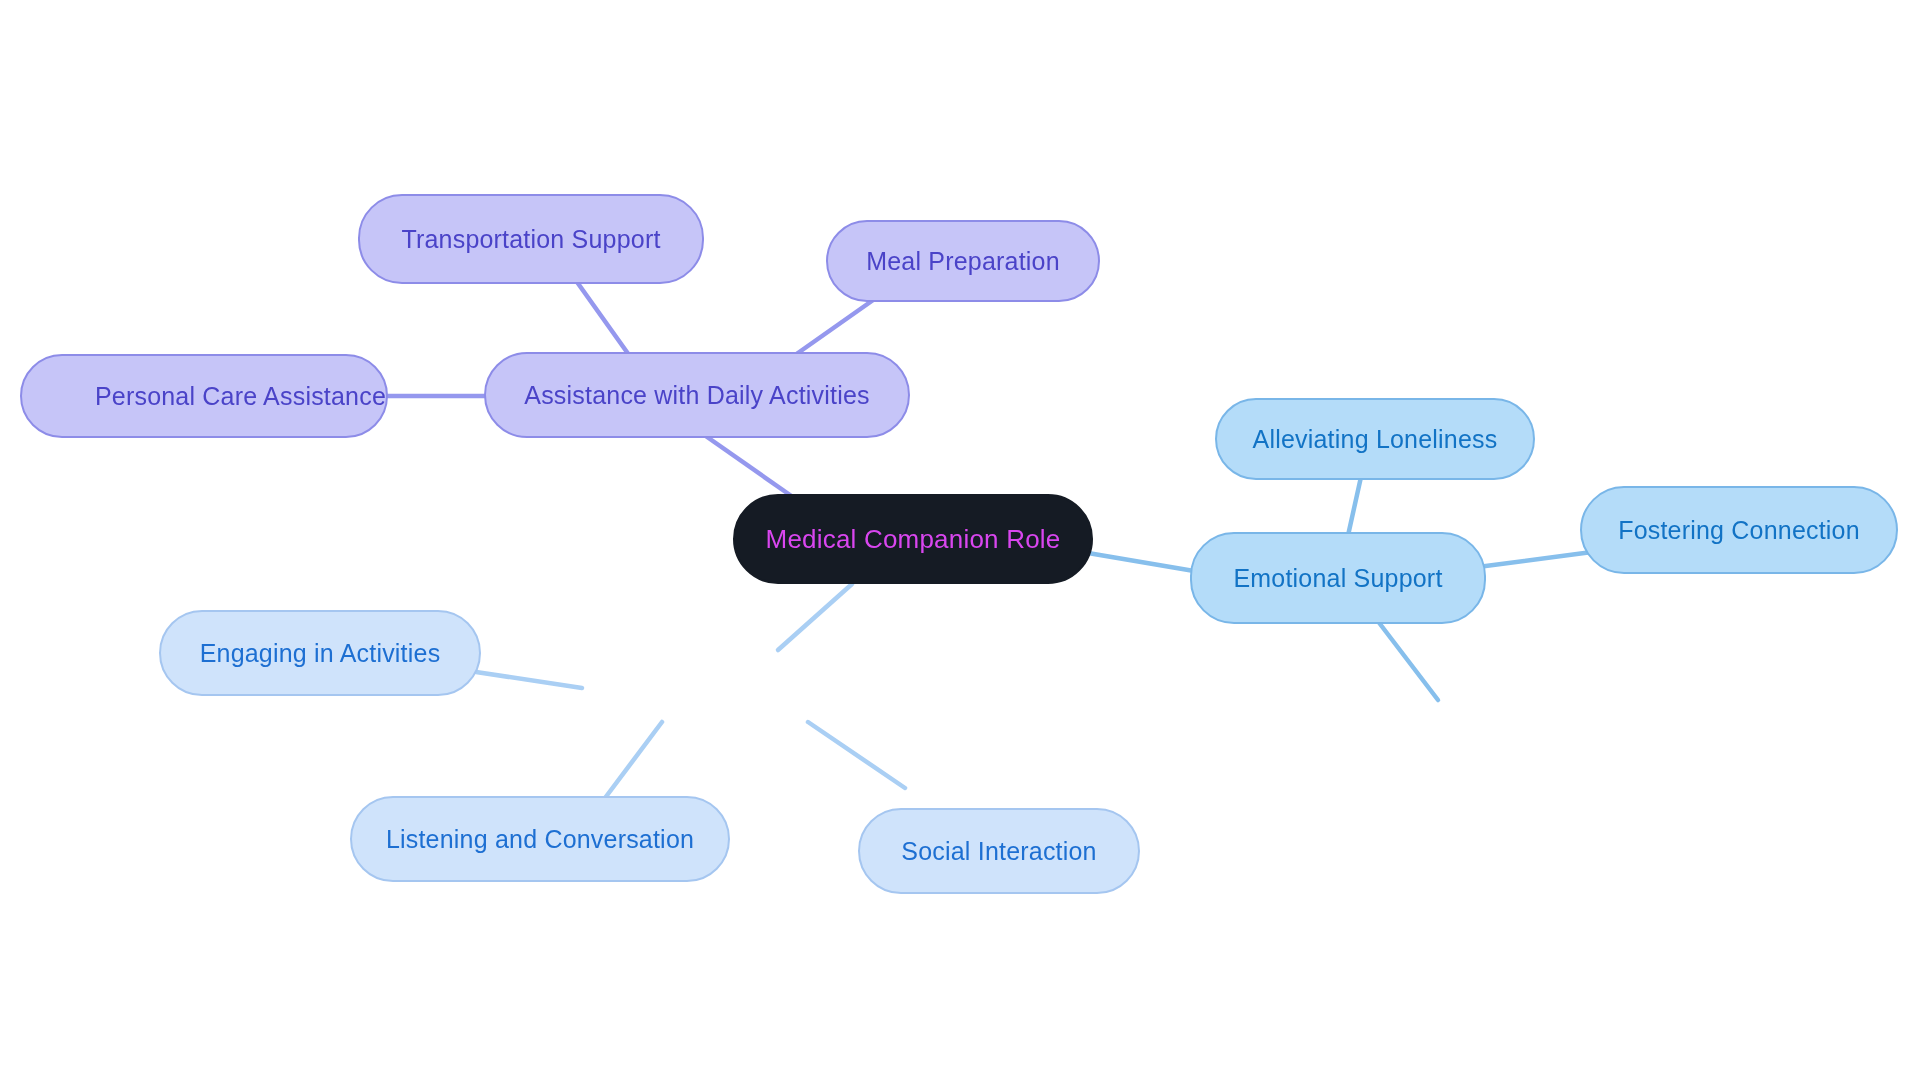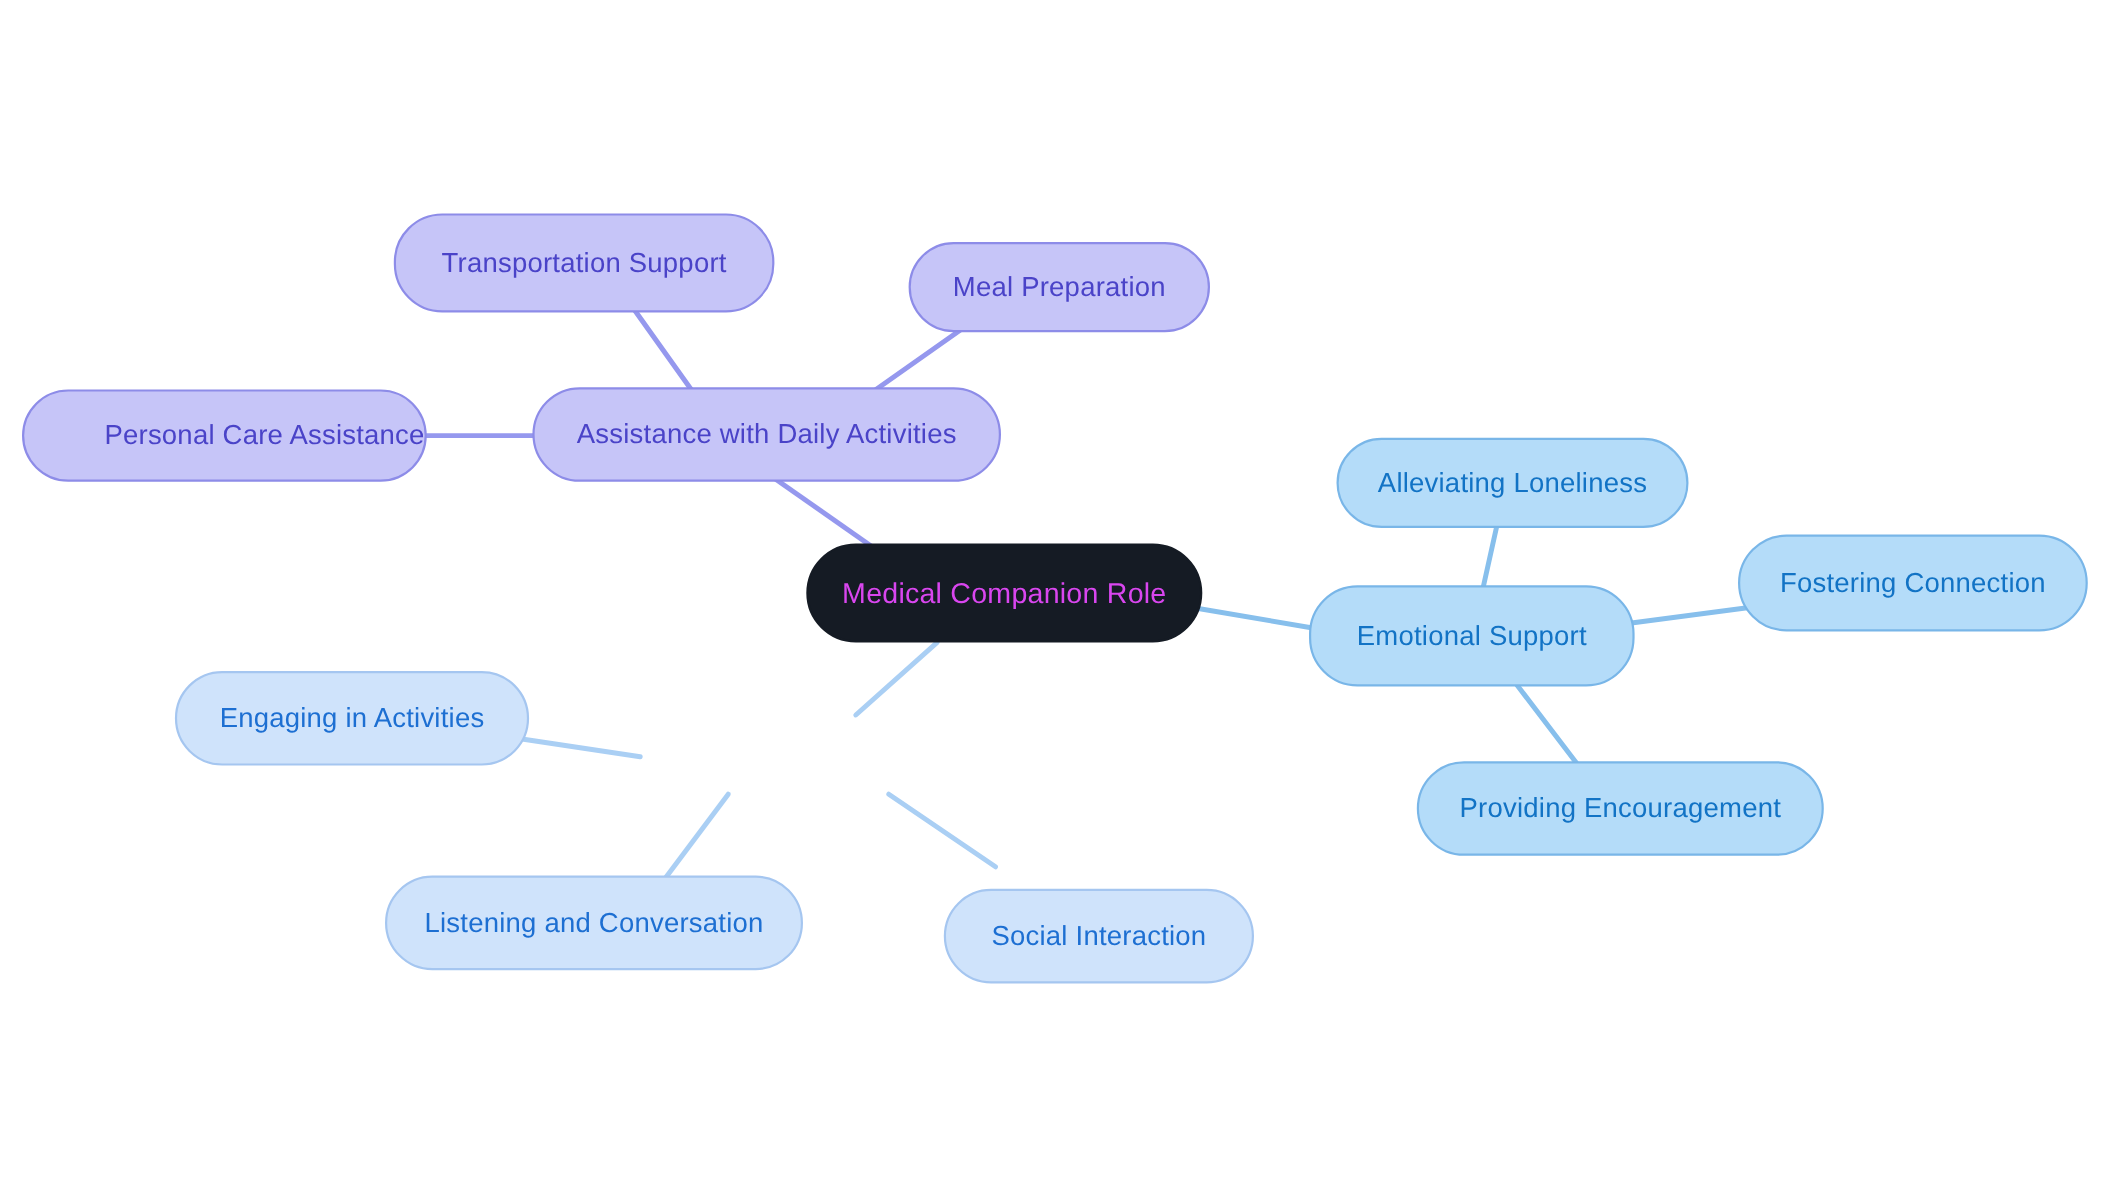--- a/index.html
+++ b/index.html
@@ -113,23 +113,20 @@
   </div>
 
   <div class="node c-blue" style="left:1580px; top:486px; width:318px; height:88px;">
     <span class="label">Fostering Connection</span>
   </div>
 
   <div class="node c-blue" style="left:1190px; top:532px; width:296px; height:92px;">
     <span class="label">Emotional Support</span>
   </div>
 
-  <div class="node c-blue" style="left:1288px; top:692px; width:370px; height:86px;">
-    <span class="label">Providing Encouragement</span>
-  </div>
 
   <div class="node c-lightblue" style="left:159px; top:610px; width:322px; height:86px;">
     <span class="label">Engaging in Activities</span>
   </div>
 
 
   <div class="node c-lightblue" style="left:350px; top:796px; width:380px; height:86px;">
     <span class="label">Listening and Conversation</span>
   </div>
 

